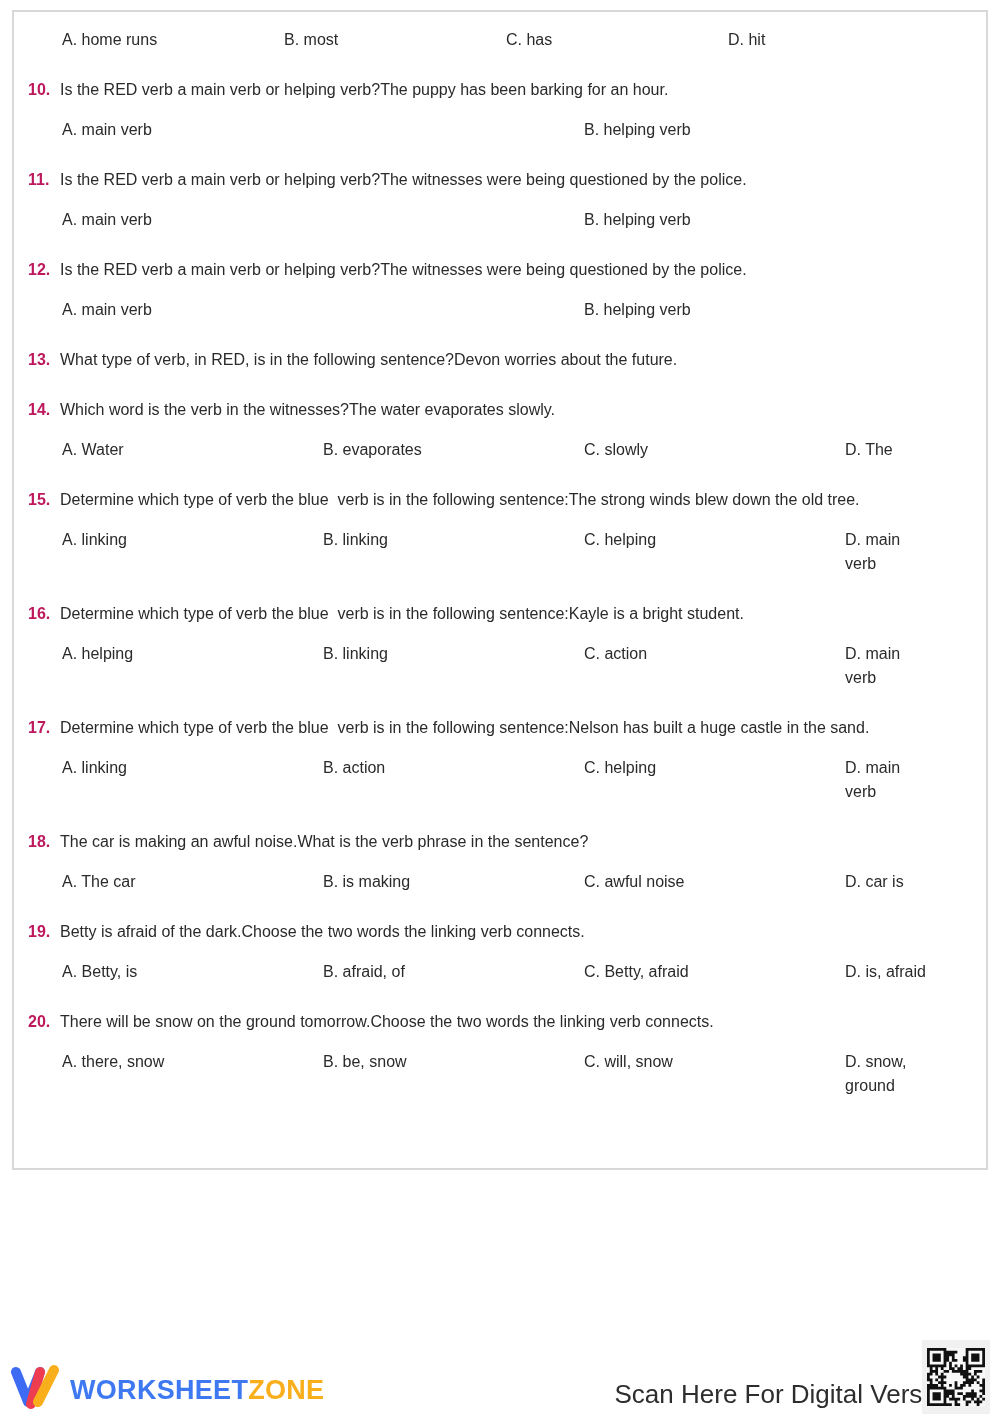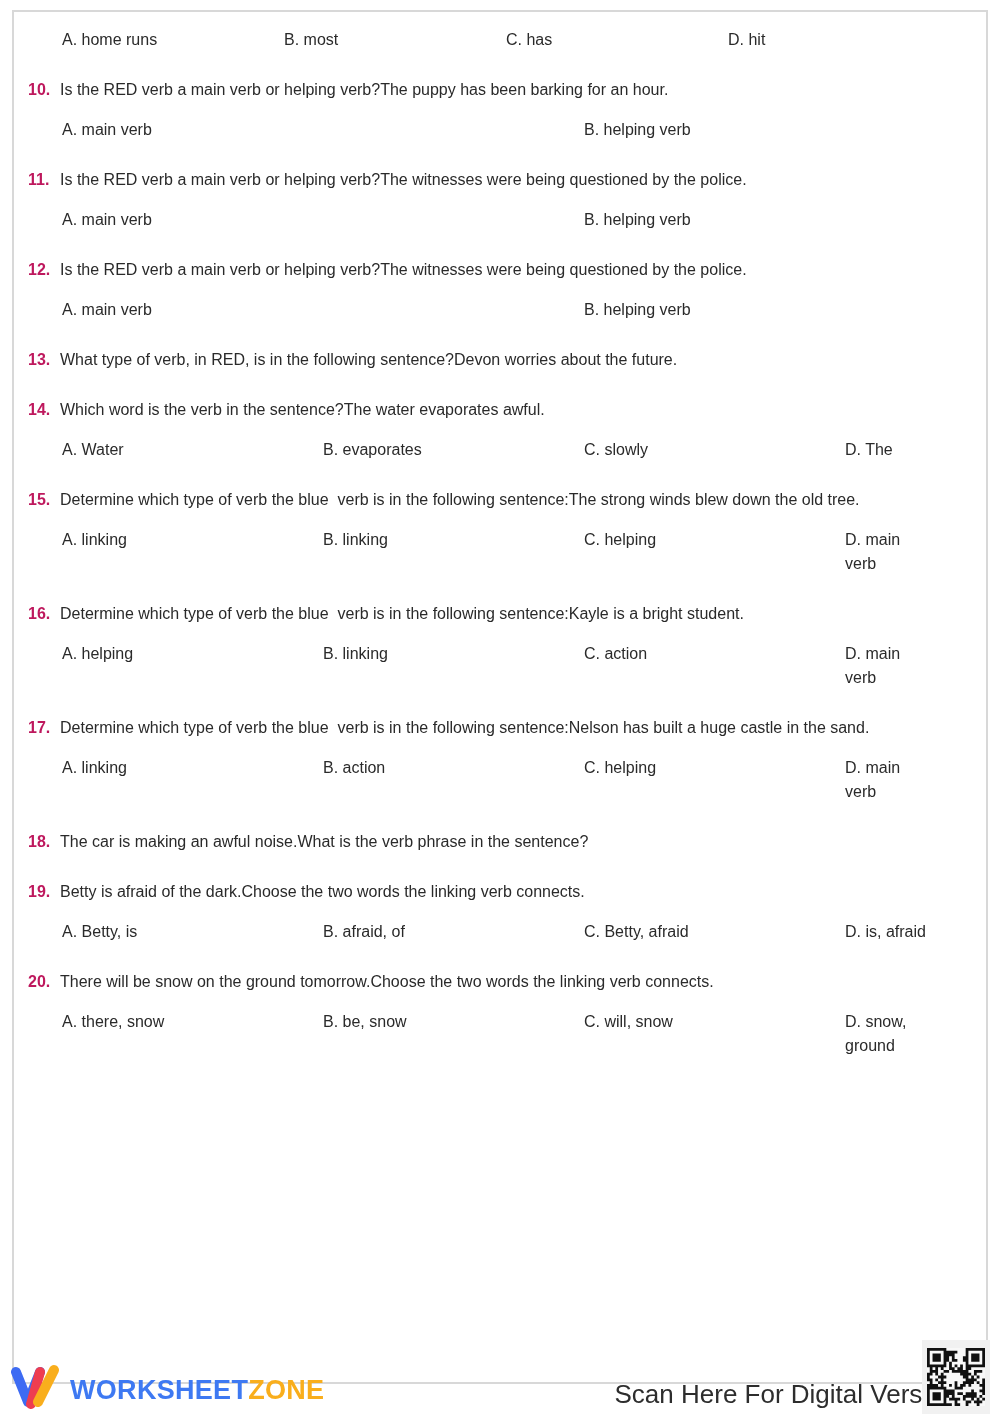--- a/index.html
+++ b/index.html
@@ -1,21 +1,21 @@
 <!DOCTYPE html>
 <html><head>
 <meta charset="utf-8">
 <style>
   html,body{margin:0;padding:0;}
   body{
     width:1000px;height:1414px;background:#ffffff;position:relative;overflow:hidden;
     font-family:"Liberation Sans",sans-serif;color:#2a2a2a;
   }
   .page{
-    position:absolute;left:12px;top:10px;width:976px;height:1374px;
+    position:absolute;left:12px;top:10px;width:976px;height:1160px;
     box-sizing:border-box;border:2px solid #d8d8d8;background:#ffffff;
     padding:16px 54px 0 14px;
   }
   .q-line{display:flex;font-size:16px;line-height:24px;}
   .q-num{flex:0 0 32px;font-weight:700;color:#be185d;}
   .q-text{flex:1;white-space:pre-wrap;}
   .options{
     display:grid;grid-template-columns:222px 222px 222px 1fr;
     margin-left:34px;font-size:16px;line-height:24px;
   }
@@ -80,21 +80,21 @@
   </div>
       <div class="question-block">
     <div class="q-line">
       <span class="q-num">13.</span>
       <span class="q-text">What type of verb, in RED, is in the following sentence?Devon worries about the future.</span>
     </div>
   </div>
       <div class="question-block">
     <div class="q-line">
       <span class="q-num">14.</span>
-      <span class="q-text">Which word is the verb in the sentence?The water evaporates awful.</span>
+      <span class="q-text">Which word is the verb in the witnesses?The water evaporates slowly.</span>
     </div>
     <div class="options">
           <span class="option">A. Water</span>
           <span class="option">B. evaporates</span>
           <span class="option">C. slowly</span>
           <span class="option">D. The</span>
         </div>
   </div>
       <div class="question-block">
     <div class="q-line">
@@ -130,20 +130,26 @@
           <span class="option">B. action</span>
           <span class="option">C. helping</span>
           <span class="option">D. main verb</span>
         </div>
   </div>
       <div class="question-block">
     <div class="q-line">
       <span class="q-num">18.</span>
       <span class="q-text">The car is making an awful noise.What is the verb phrase in the sentence?</span>
     </div>
+    <div class="options">
+          <span class="option">A. The car</span>
+          <span class="option">B. is making</span>
+          <span class="option">C. awful noise</span>
+          <span class="option">D. car is</span>
+        </div>
   </div>
       <div class="question-block">
     <div class="q-line">
       <span class="q-num">19.</span>
       <span class="q-text">Betty is afraid of the dark.Choose the two words the linking verb connects.</span>
     </div>
     <div class="options">
           <span class="option">A. Betty, is</span>
           <span class="option">B. afraid, of</span>
           <span class="option">C. Betty, afraid</span>

